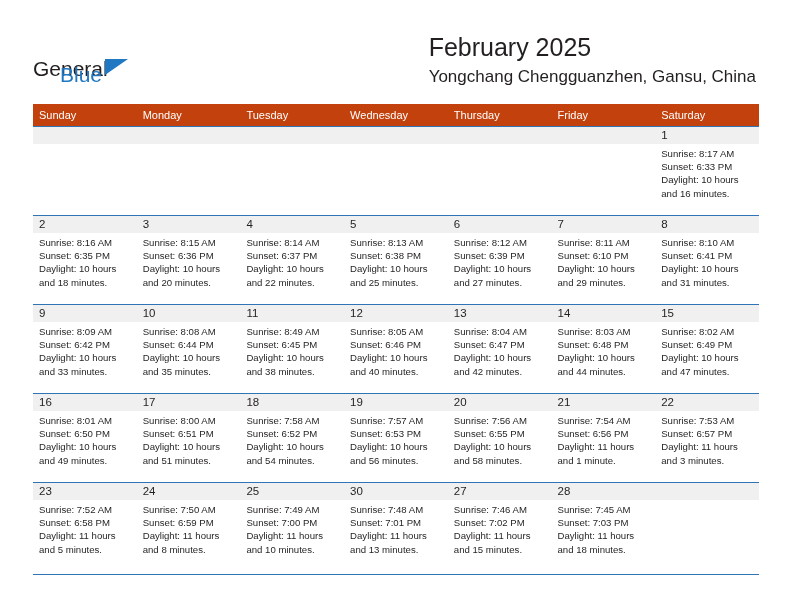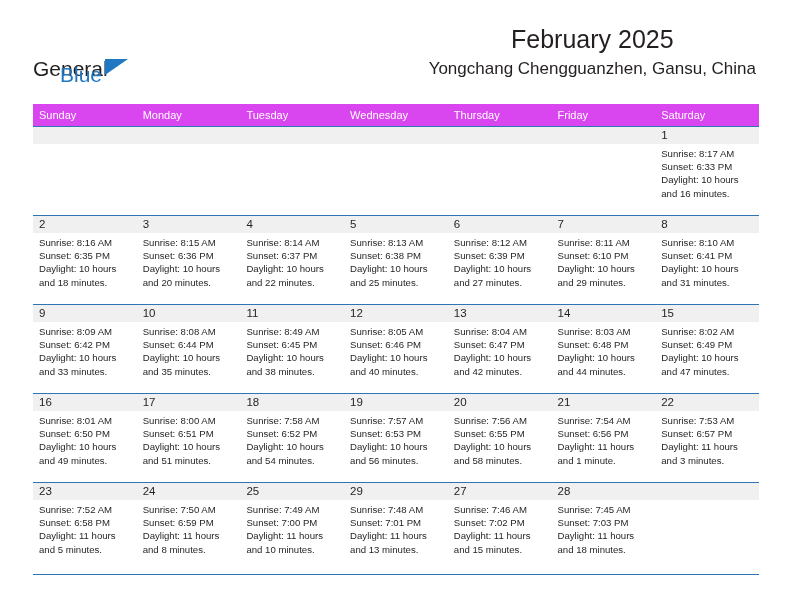--- a/index.html
+++ b/index.html
@@ -65,22 +65,22 @@
     line-height: 21px;
     display: block;
     position: absolute;
     left: 27px;
     top: 6px;
   }
 
   .title-block {
     position: absolute;
     right: 36px;
-    top: 24px;
-    text-align: center;
+    top: 32px;
+    text-align: left;
   }
   .cal-title {
     font-size: 25px;
     color: #231f20;
     line-height: 30px;
     font-weight: normal;
     margin: 0;
   }
   .cal-subtitle {
     font-size: 17px;
@@ -94,21 +94,21 @@
   .calendar {
     position: absolute;
     left: 33px;
     top: 104px;
     width: 726px;
     border-collapse: collapse;
     table-layout: fixed;
   }
 
   .calendar th {
-    background: #d946ef;
+    background: #c2410c;
     color: #ffffff;
     font-size: 11px;
     font-weight: normal;
     text-align: left;
     padding: 5px 0 5px 6px;
     height: 19px;
     box-sizing: border-box;
     border: none;
   }
 
@@ -563,21 +563,21 @@
               <div>Sunrise: 7:49 AM</div>
               <div>Sunset: 7:00 PM</div>
               <div>Daylight: 11 hours</div>
               <div>and 10 minutes.</div>
             </div>
           </div>
         </td>
         <td>
           <div class="daycell">
             <div class="daynum-band">
-                <span class="daynum">29</span>
+                <span class="daynum">30</span>
               </div>
             <div class="details">
               <div>Sunrise: 7:48 AM</div>
               <div>Sunset: 7:01 PM</div>
               <div>Daylight: 11 hours</div>
               <div>and 13 minutes.</div>
             </div>
           </div>
         </td>
         <td>

